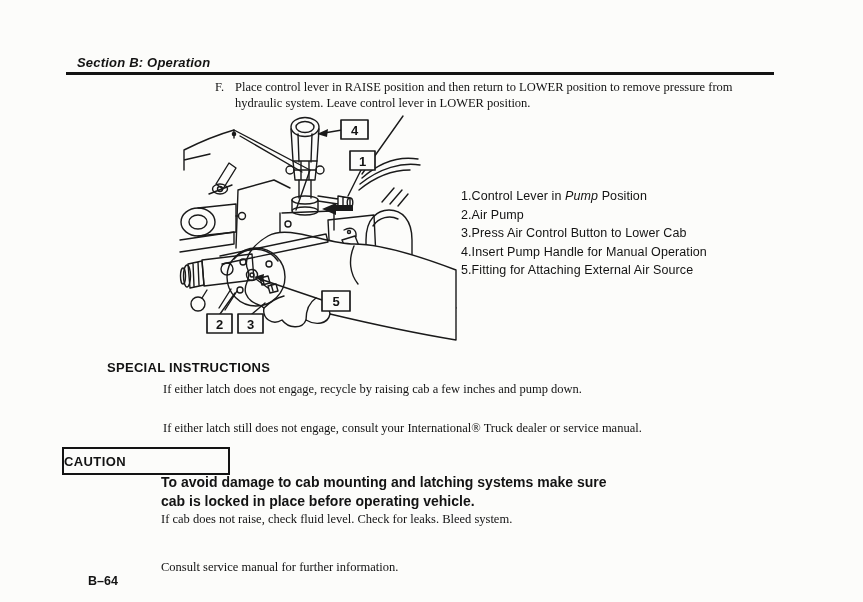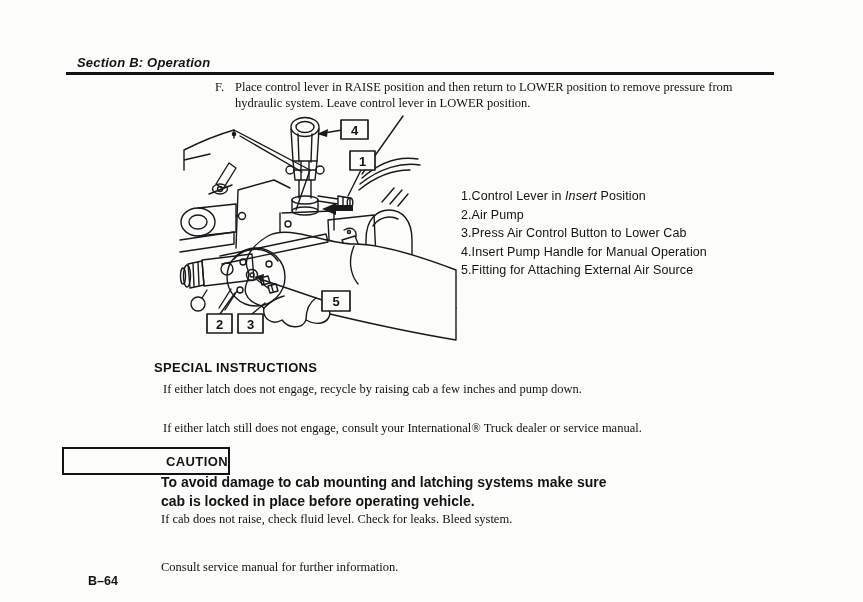--- a/index.html
+++ b/index.html
@@ -19,26 +19,26 @@
     font-size:12.5px;line-height:15.5px;}
   .step-label{margin-right:11px;flex:0 0 auto;}
   .step-text{flex:1;}
   .figure{left:176px;top:112px;}
   .legend{left:461px;top:187px;
     font-family:"Liberation Sans", sans-serif;
     font-size:12.5px;line-height:18.6px;letter-spacing:.1px;}
   .legend-row em{font-style:italic;}
   .si-heading{left:107px;top:360px;
     font-family:"Liberation Sans", sans-serif;
-    font-weight:bold;font-size:13px;letter-spacing:.3px;margin-left:47px;}
+    font-weight:bold;font-size:13px;letter-spacing:.3px;}
   .si-p1{left:163px;top:382px;font-size:12.5px;}
   .si-p2{left:163px;top:405px;font-size:12.5px;margin-top:16px;}
   .caution-box{left:62px;top:447px;width:164px;height:24px;
     border:2px solid #131313;background:#fcfcfa;
-    display:flex;align-items:center;justify-content:flex-end;}
+    display:flex;align-items:center;justify-content:flex-start;}
   .caution-label{
     font-family:"Liberation Sans", sans-serif;
     font-weight:bold;font-size:13px;letter-spacing:.4px;}
   .warning{left:161px;top:473px;width:452px;
     font-family:"Liberation Sans", sans-serif;
     font-weight:bold;font-size:14px;line-height:19px;}
   .note-1{left:161px;top:512px;font-size:12.5px;}
   .note-2{left:161px;top:536px;font-size:12.5px;margin-top:24px;}
   .footer{left:62px;top:574px;
     font-family:"Liberation Sans", sans-serif;
@@ -152,21 +152,21 @@
   <g class="callout-num" fill="#131313" text-anchor="middle" stroke="none" font-family="Liberation Sans, sans-serif" font-size="13" font-weight="bold">
     <text x="178.5" y="22.5">4</text>
     <text x="186.5" y="53.5">1</text>
     <text x="160" y="194">5</text>
     <text x="43.5" y="216.5">2</text>
     <text x="74.5" y="216.5">3</text>
   </g>
 </svg>
 
 <div class="abs legend">
-  <div class="legend-row"><span>1.Control Lever in </span><em>Insert</em><span> Position</span></div>
+  <div class="legend-row"><span>1.Control Lever in </span><em>Pump</em><span> Position</span></div>
   <div class="legend-row"><span>2.Air Pump</span><em></em><span></span></div>
   <div class="legend-row"><span>3.Press Air Control Button to Lower Cab</span><em></em><span></span></div>
   <div class="legend-row"><span>4.Insert Pump Handle for Manual Operation</span><em></em><span></span></div>
   <div class="legend-row"><span>5.Fitting for Attaching External Air Source</span><em></em><span></span></div>
 </div>
 
 <div class="abs si-heading">SPECIAL INSTRUCTIONS</div>
 <div class="abs si-p1">If either latch does not engage, recycle by raising cab a few inches and pump down.</div>
 <div class="abs si-p2">If either latch still does not engage, consult your International® Truck dealer or service manual.</div>
 

